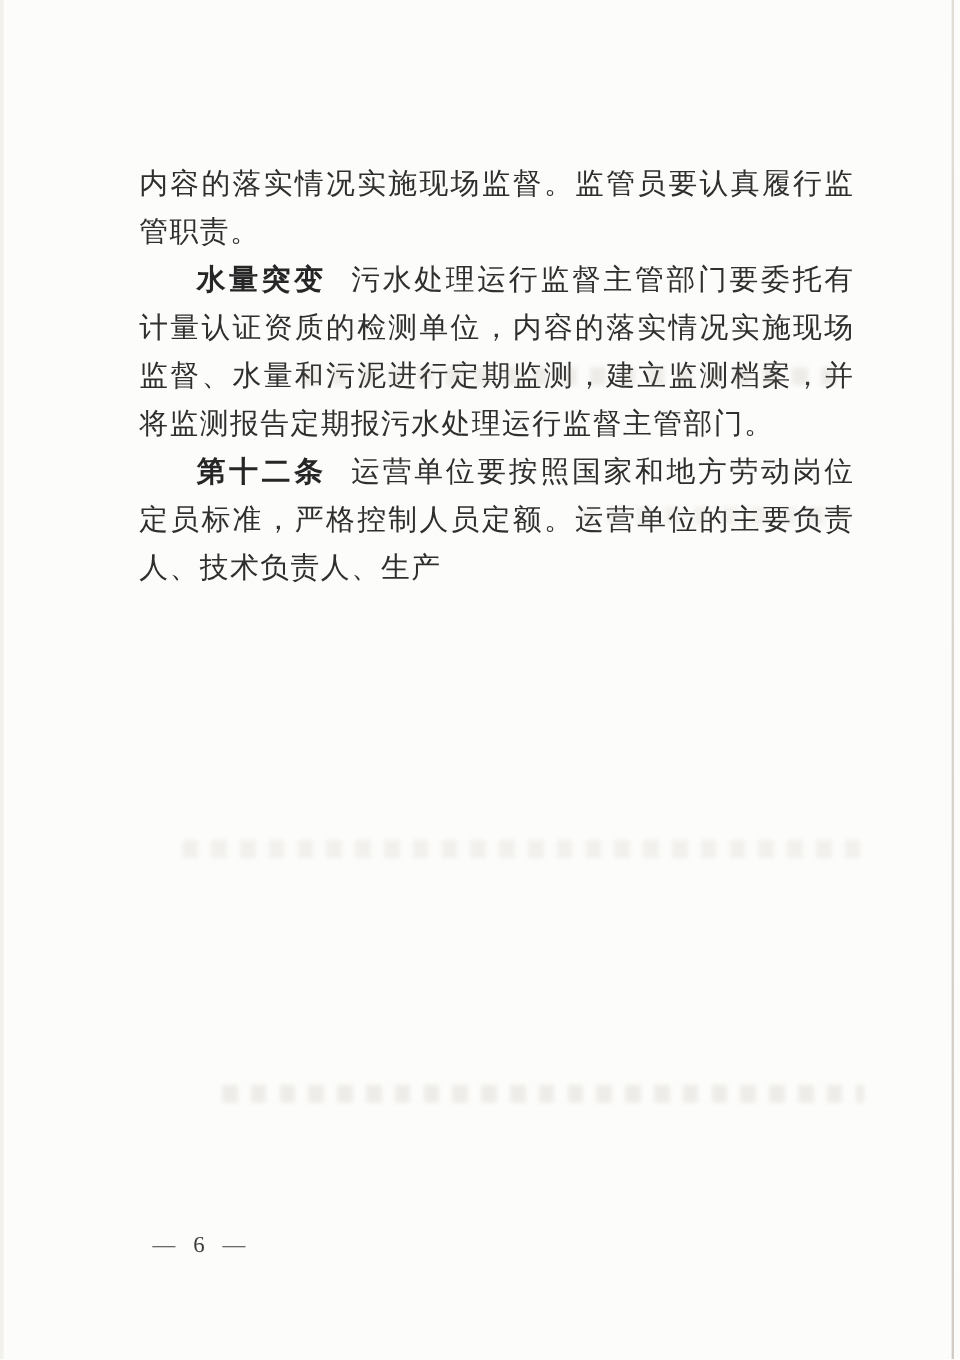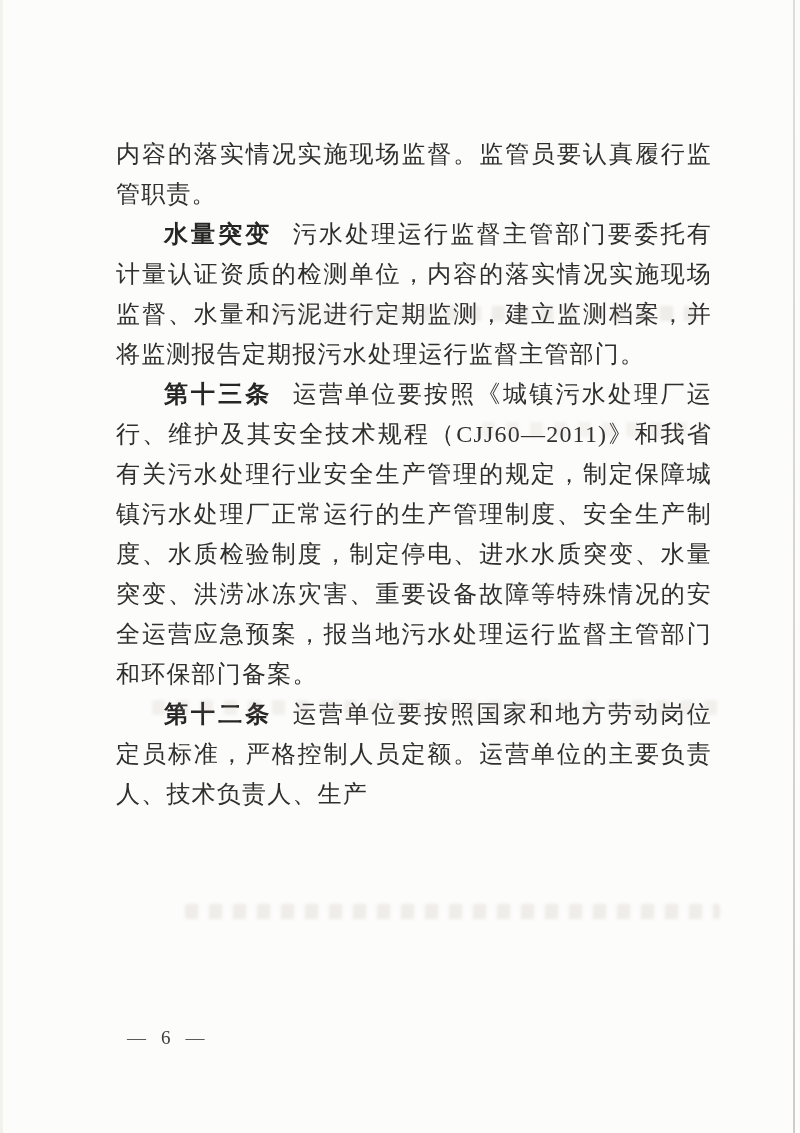--- a/index.html
+++ b/index.html
@@ -99,21 +99,20 @@
   <div class="paper-edge-left"></div>
   <div class="paper-edge-right"></div>
 
   <div class="content">
 
     <p class="continuation"><span>内容的落实情况实施现场监督。监管员要认真履行监管职责。</span></p>
 
     <p><strong class="article-no">水量突变</strong><span>污水处理运行监督主管部门要委托有计量认证资质的检测单位，内容的落实情况实施现场监督、水量和污泥进行定期监测，建立监测档案，并将监测报告定期报污水处理运行监督主管部门。</span></p>
 
 
-    <p><strong class="article-no">第十三条</strong><span>运营单位要按照《城镇污水处理厂运行、维护及其安全技术规程（CJJ60—2011)》和我省有关污水处理行业安全生产管理的规定，制定保障城镇污水处理厂正常运行的生产管理制度、安全生产制度、水质检验制度，制定停电、进水水质突变、水量突变、洪涝冰冻灾害、重要设备故障等特殊情况的安全运营应急预案，报当地污水处理运行监督主管部门和环保部门备案。</span></p>
 
 
     <p><strong class="article-no">第十二条</strong><span>运营单位要按照国家和地方劳动岗位定员标准，严格控制人员定额。运营单位的主要负责人、技术负责人、生产</span></p>
 
   </div>
 
   <div class="ghost ghost-1"></div>
   <div class="ghost ghost-2"></div>
   <div class="ghost ghost-3"></div>
   <div class="ghost ghost-4"></div>

